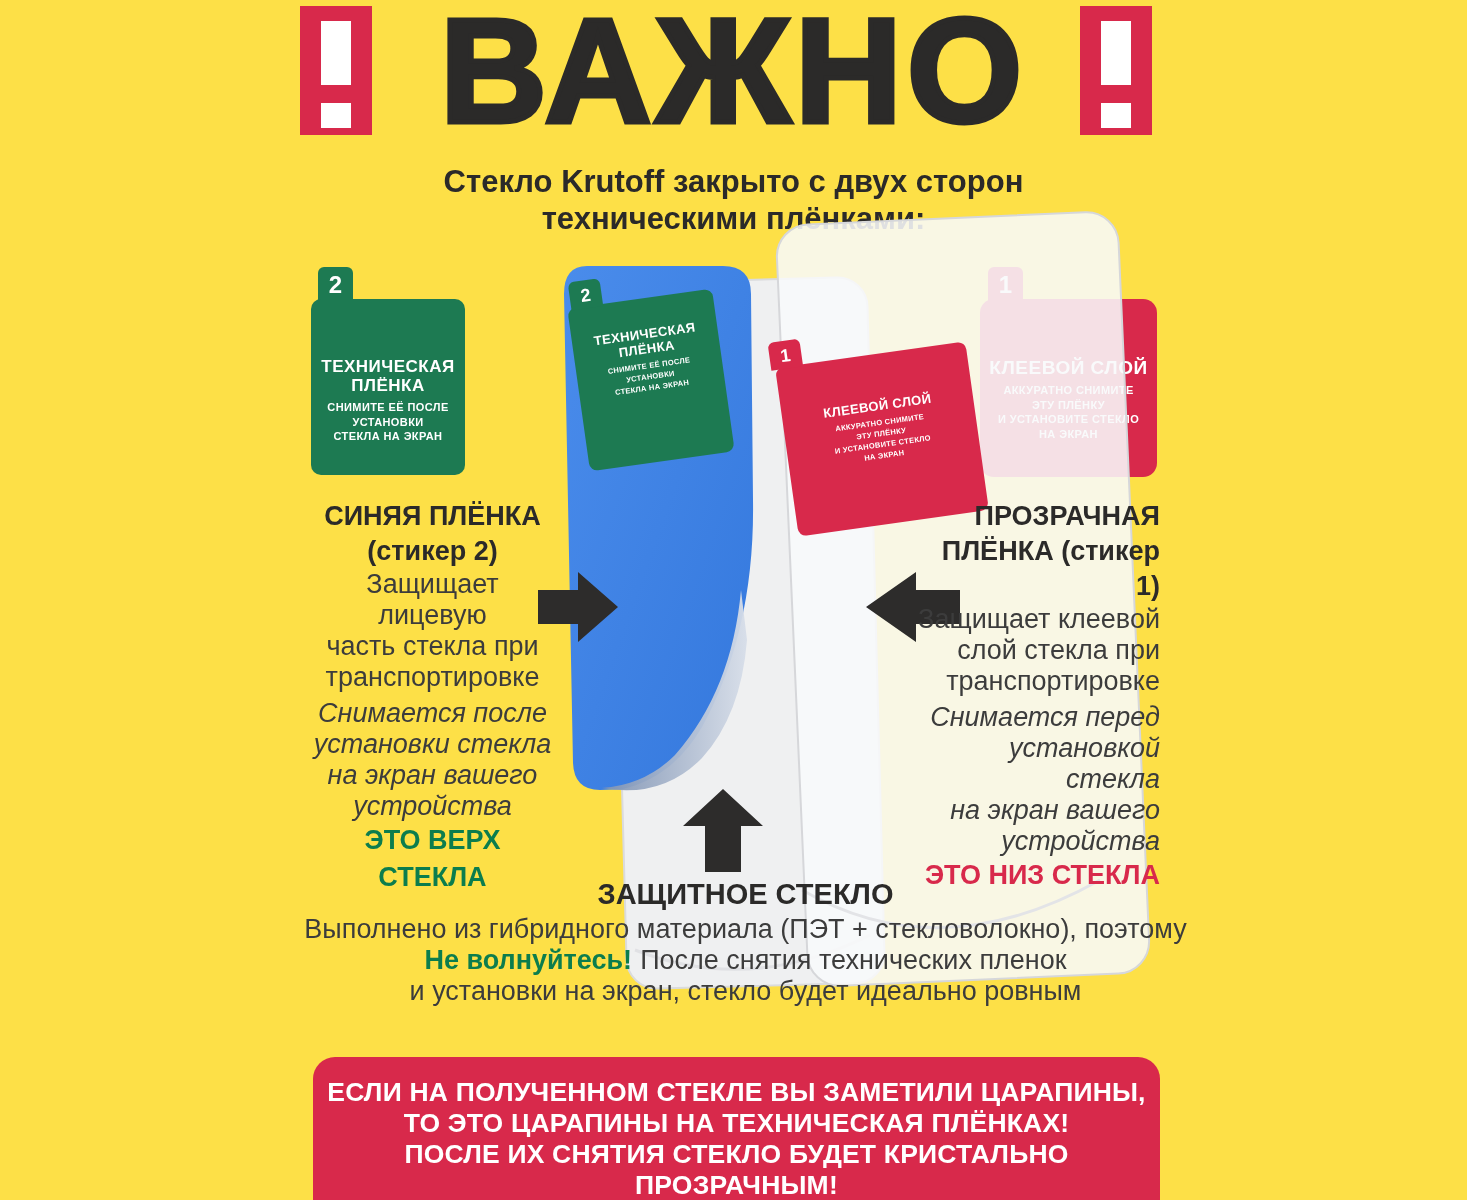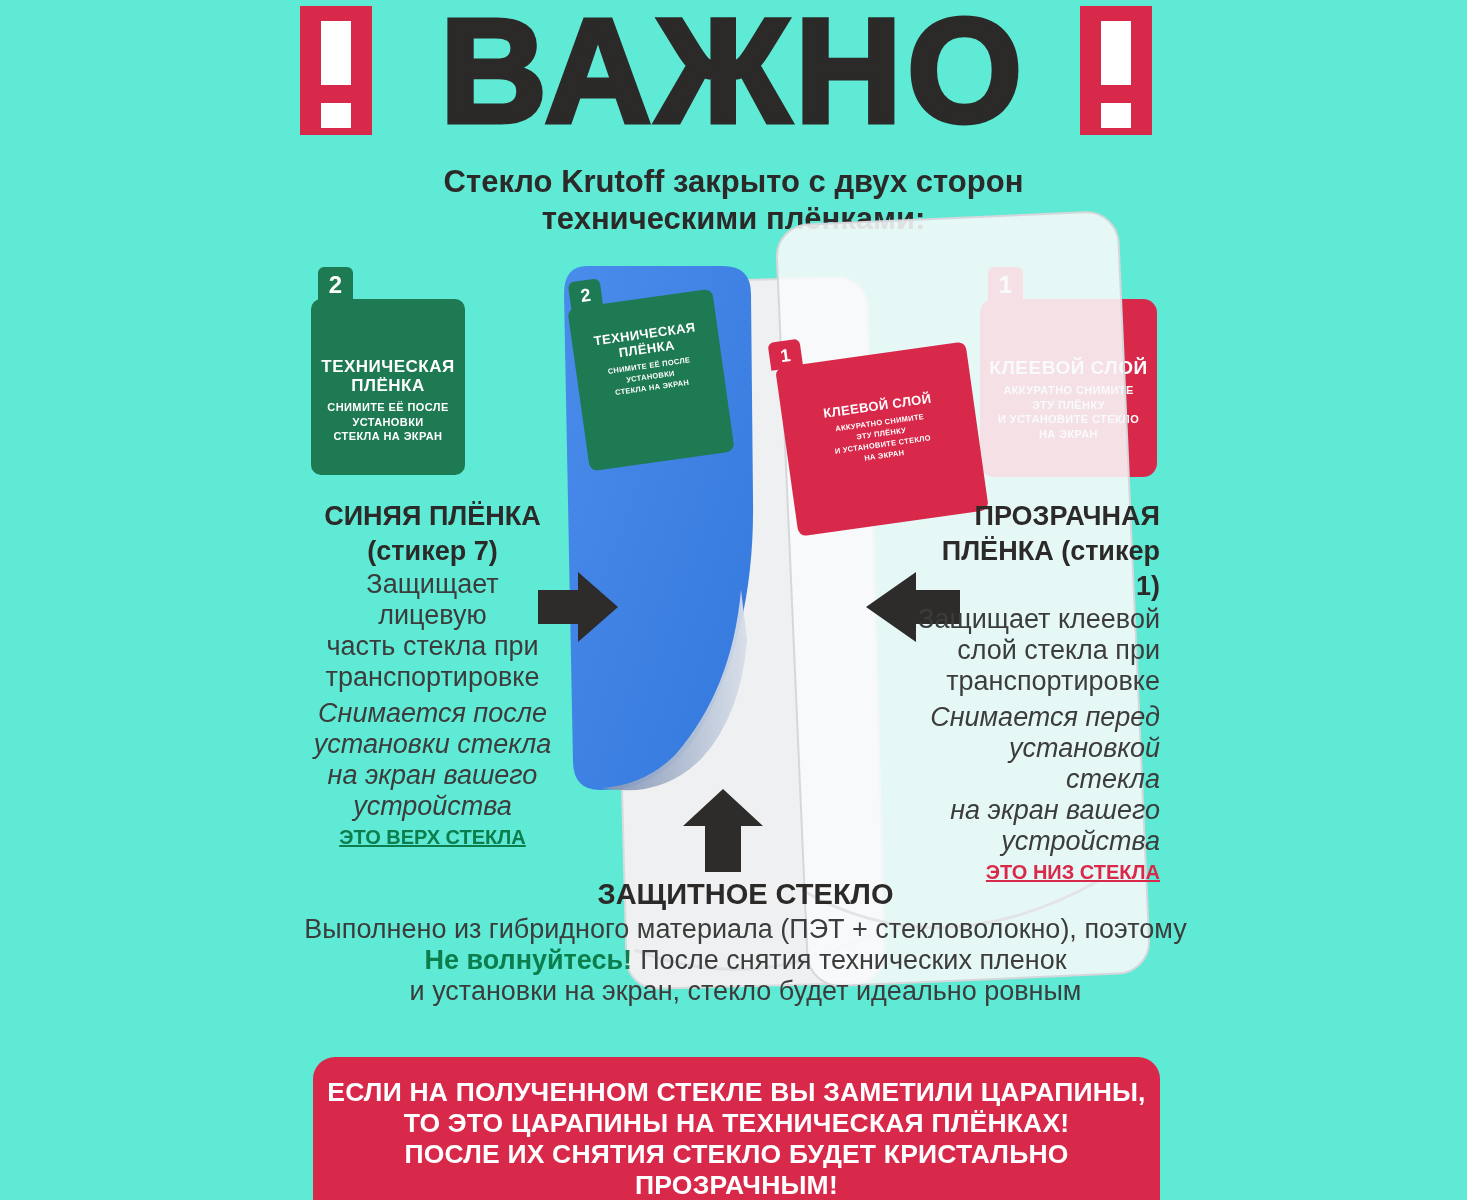--- a/index.html
+++ b/index.html
@@ -1,21 +1,21 @@
 <!DOCTYPE html>
 <html style="--red: #d8294b; --red-dark: #b51f42; --green: #1d7a52; --green-text: #0c7d4d; --blue: #3c84e6; --dark: #2b2a29;"><head>
 <meta charset="utf-8">
 <style>
   :root{
     --red:#d8294b; --red-dark:#b51f42; --green:#1d7a52; --green-text:#0c7d4d;
     --blue:#3c84e6; --dark:#2b2a29;
   }
   html,body{margin:0;padding:0;background:#fff;}
   body{font-family:"Liberation Sans",sans-serif;-webkit-font-smoothing:antialiased;}
-  .page{position:relative;width:1467px;height:1200px;background:#5eead4;overflow:hidden;}
+  .page{position:relative;width:1467px;height:1200px;background:#fde047;overflow:hidden;}
 
   
   .excl{position:absolute;top:6px;width:72px;height:129px;background:var(--red);}
   .excl .bar{position:absolute;left:21px;top:15px;width:30px;height:64px;background:#fff;}
   .excl .dot{position:absolute;left:21px;top:97px;width:30px;height:25px;background:#fff;}
   .title{position:absolute;top:6px;left:0;width:100%;margin:0;text-align:center;
     font-size:148px;line-height:130px;font-weight:bold;color:var(--dark);
     -webkit-text-stroke:5px var(--dark);letter-spacing:5px;}
   .subtitle{position:absolute;top:163px;left:0;width:100%;text-align:center;
     font-weight:bold;font-size:31px;line-height:37px;color:var(--dark);}
@@ -48,21 +48,21 @@
   .mini-red .mini-title{margin-top:44px;}
   .mini-subs{margin-top:4px;font-weight:bold;font-size:7.5px;line-height:11px;letter-spacing:.3px;}
   .arrow{position:absolute;}
 
   
   .note{position:absolute;top:499px;width:245px;font-size:27px;line-height:31px;color:#3c3c3c;}
   .note-left{left:310px;text-align:center;}
   .note-right{left:915px;text-align:right;}
   .note-h{font-weight:bold;font-size:27px;line-height:35px;color:var(--dark);}
   .note-p.second{margin-top:5px;font-style:italic;}
-  .note-hl{font-weight:bold;font-size:20px;line-height:31px;text-decoration:underline;}
+  .note-hl{font-weight:bold;font-size:27px;line-height:37px;}
   .green-text{color:var(--green-text);}
   .red-text{color:var(--red);}
 
   
   .glass-caption{position:absolute;top:874px;left:0;width:100%;text-align:center;padding-left:12px;}
   .gc-h{font-weight:bold;font-size:29px;line-height:40px;color:var(--dark);}
   .gc-line{font-size:27px;line-height:31px;color:#3c3c3c;}
   .gc-line .hl{font-weight:bold;margin-right:8px;}
 
   
@@ -177,21 +177,21 @@
   <svg class="arrow" style="left:866px;top:572px;" width="94" height="70" viewBox="0 0 94 70">
     <polygon points="94,18 50,18 50,0 0,35 50,70 50,52 94,52" fill="#2d2c2b"></polygon>
   </svg>
   <svg class="arrow" style="left:683px;top:789px;" width="80" height="83" viewBox="0 0 80 83">
     <polygon points="40,0 80,37 58,37 58,83 22,83 22,37 0,37" fill="#2d2c2b"></polygon>
   </svg>
 
   <div class="note note-left">
     <div class="note-h">
       <div>СИНЯЯ ПЛЁНКА</div>
-      <div>(стикер 7)</div>
+      <div>(стикер 2)</div>
     </div>
     <div class="note-p">
       <div>Защищает лицевую</div>
       <div>часть стекла при</div>
       <div>транспортировке</div>
     </div>
     <div class="note-p second">
       <div>Снимается после</div>
       <div>установки стекла</div>
       <div>на экран вашего</div>

